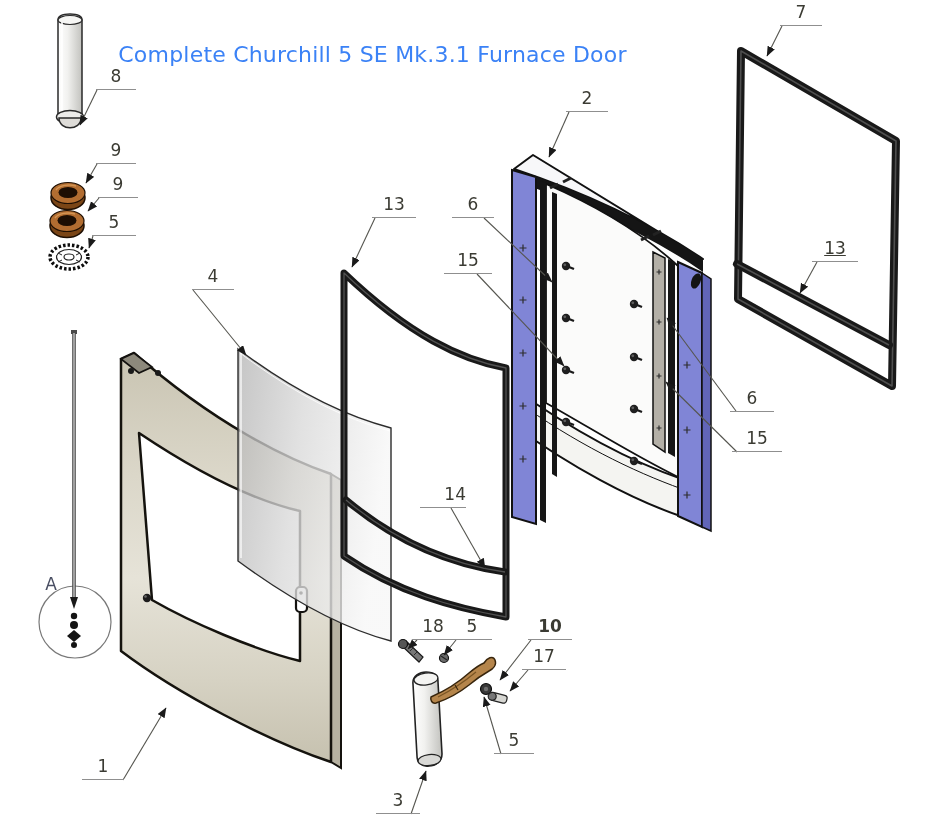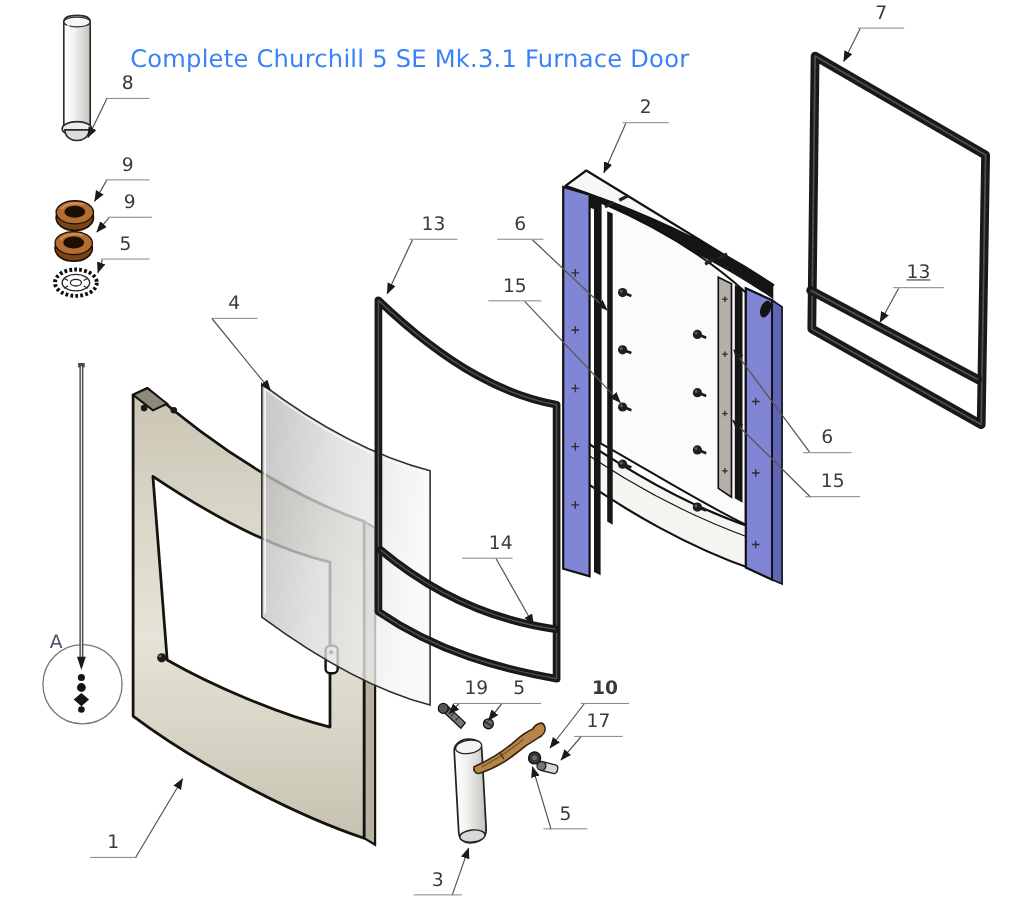--- a/index.html
+++ b/index.html
@@ -252,21 +252,21 @@
   <div class="callout" style="left:192px;top:266px;width:42px;">4</div>
   <div class="callout" style="left:372px;top:194px;width:44px;">13</div>
   <div class="callout" style="left:566px;top:88px;width:42px;">2</div>
   <div class="callout" style="left:780px;top:2px;width:42px;">7</div>
   <div class="callout" style="left:452px;top:194px;width:42px;">6</div>
   <div class="callout" style="left:444px;top:250px;width:48px;">15</div>
   <div class="callout" style="left:812px;top:238px;width:46px;text-decoration:underline;">13</div>
   <div class="callout" style="left:730px;top:388px;width:44px;">6</div>
   <div class="callout" style="left:732px;top:428px;width:50px;">15</div>
   <div class="callout" style="left:420px;top:484px;width:46px;text-align:right;">14</div>
-  <div class="callout" style="left:412px;top:616px;width:42px;">19</div>
+  <div class="callout" style="left:412px;top:616px;width:42px;">18</div>
   <div class="callout" style="left:452px;top:616px;width:40px;">5</div>
   <div class="callout" style="left:528px;top:616px;width:44px;font-weight:bold;">10</div>
   <div class="callout" style="left:522px;top:646px;width:44px;">17</div>
   <div class="callout" style="left:494px;top:730px;width:40px;">5</div>
   <div class="callout" style="left:82px;top:756px;width:42px;">1</div>
   <div class="callout" style="left:376px;top:790px;width:44px;">3</div>
   <div class="callout noline" style="left:36px;top:574px;width:30px;">A</div>
 
 </div>
 

